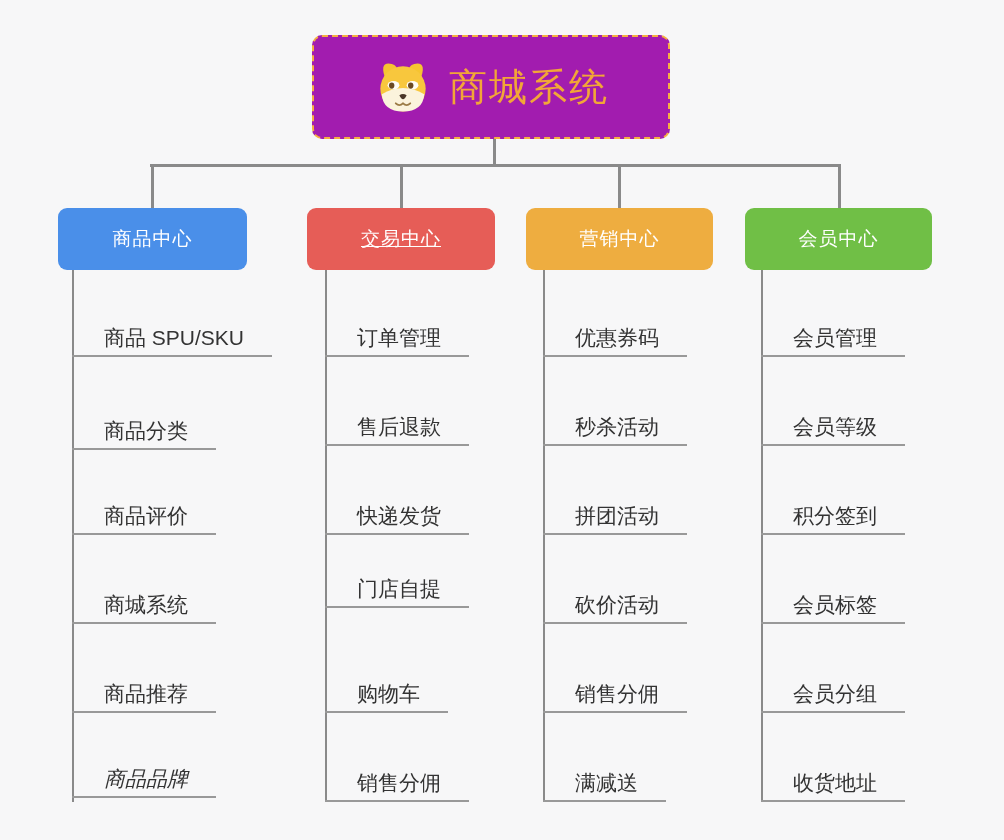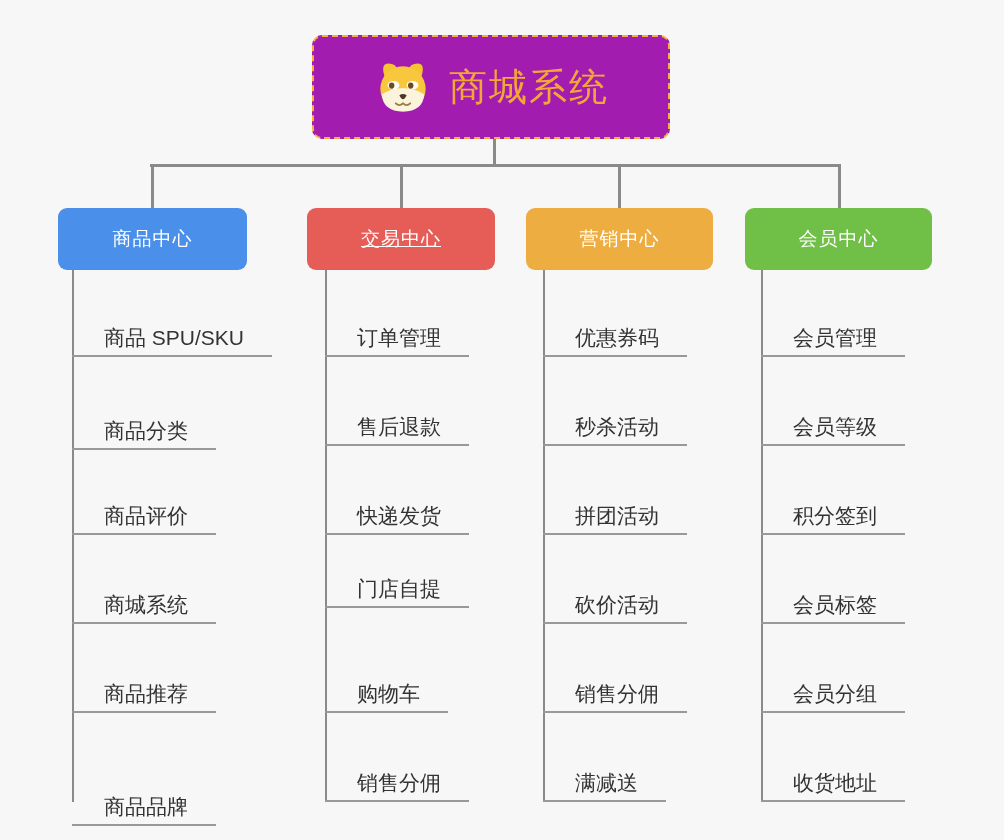--- a/index.html
+++ b/index.html
@@ -109,21 +109,21 @@
     </div>
     <div class="leaf" style="left: 72px; top: 493px;">
       <span class="leaf-label">商品评价</span>
     </div>
     <div class="leaf" style="left: 72px; top: 582px;">
       <span class="leaf-label">商城系统</span>
     </div>
     <div class="leaf" style="left: 72px; top: 671px;">
       <span class="leaf-label">商品推荐</span>
     </div>
-    <div class="leaf" style="left: 72px; top: 784px;">
+    <div class="leaf" style="left: 72px; top: 756px; font-style: italic;">
       <span class="leaf-label">商品品牌</span>
     </div>
     <div class="line drop" style="left: 400px;"></div>
     <div class="branch-box" style="left: 307px; width: 188px; background: rgb(230, 93, 87); text-decoration: underline;">
       <span>交易中心</span>
     </div>
     <div class="line trunk" style="left: 325px;"></div>
     <div class="leaf" style="left: 325px; top: 315px;">
       <span class="leaf-label">订单管理</span>
     </div>

